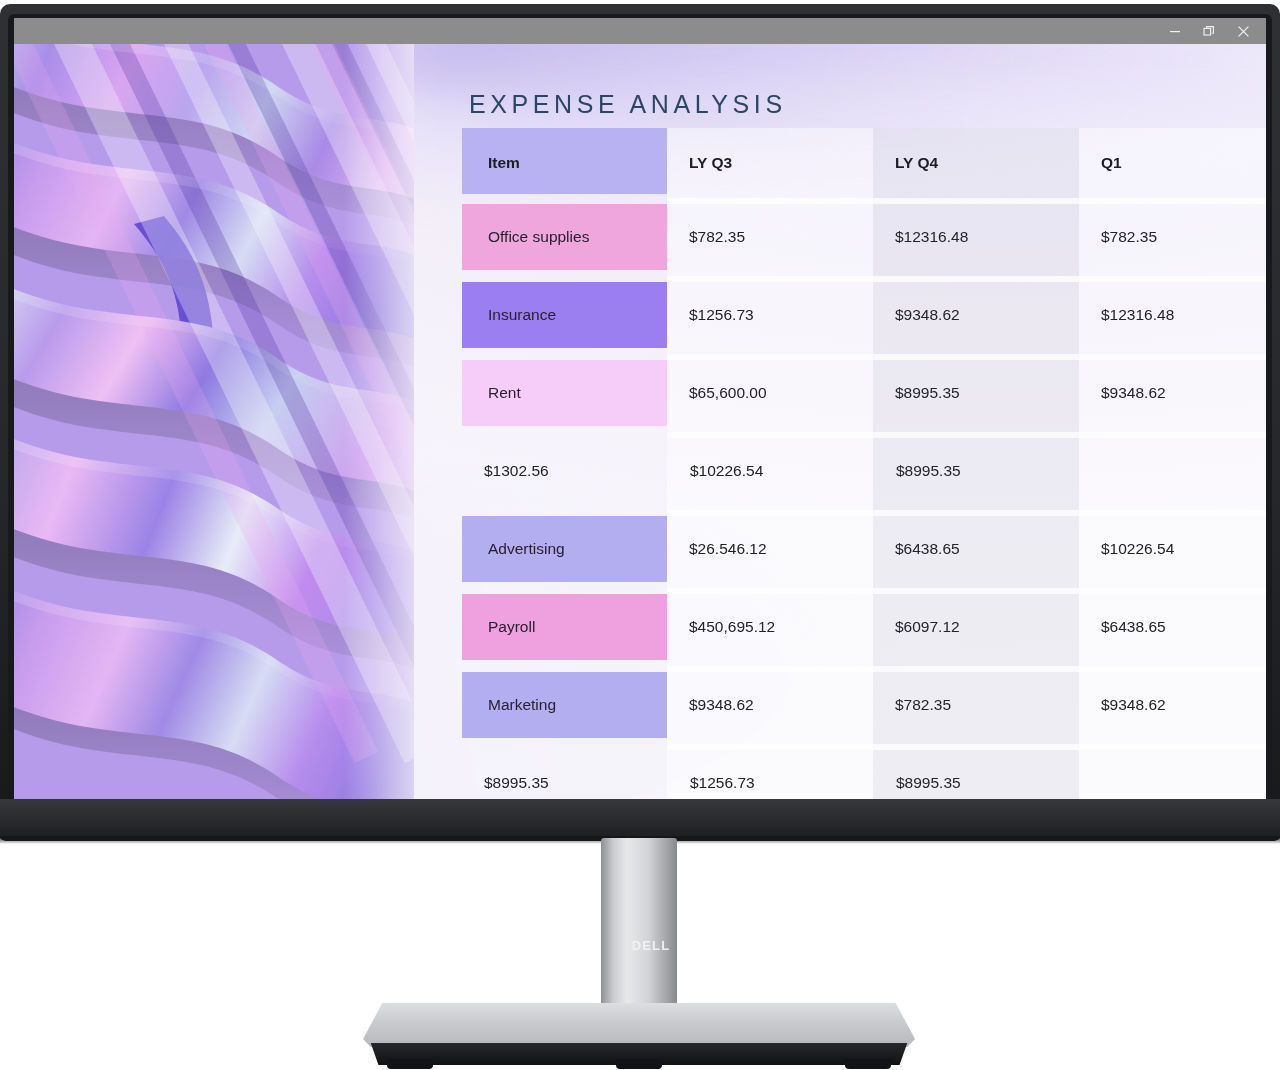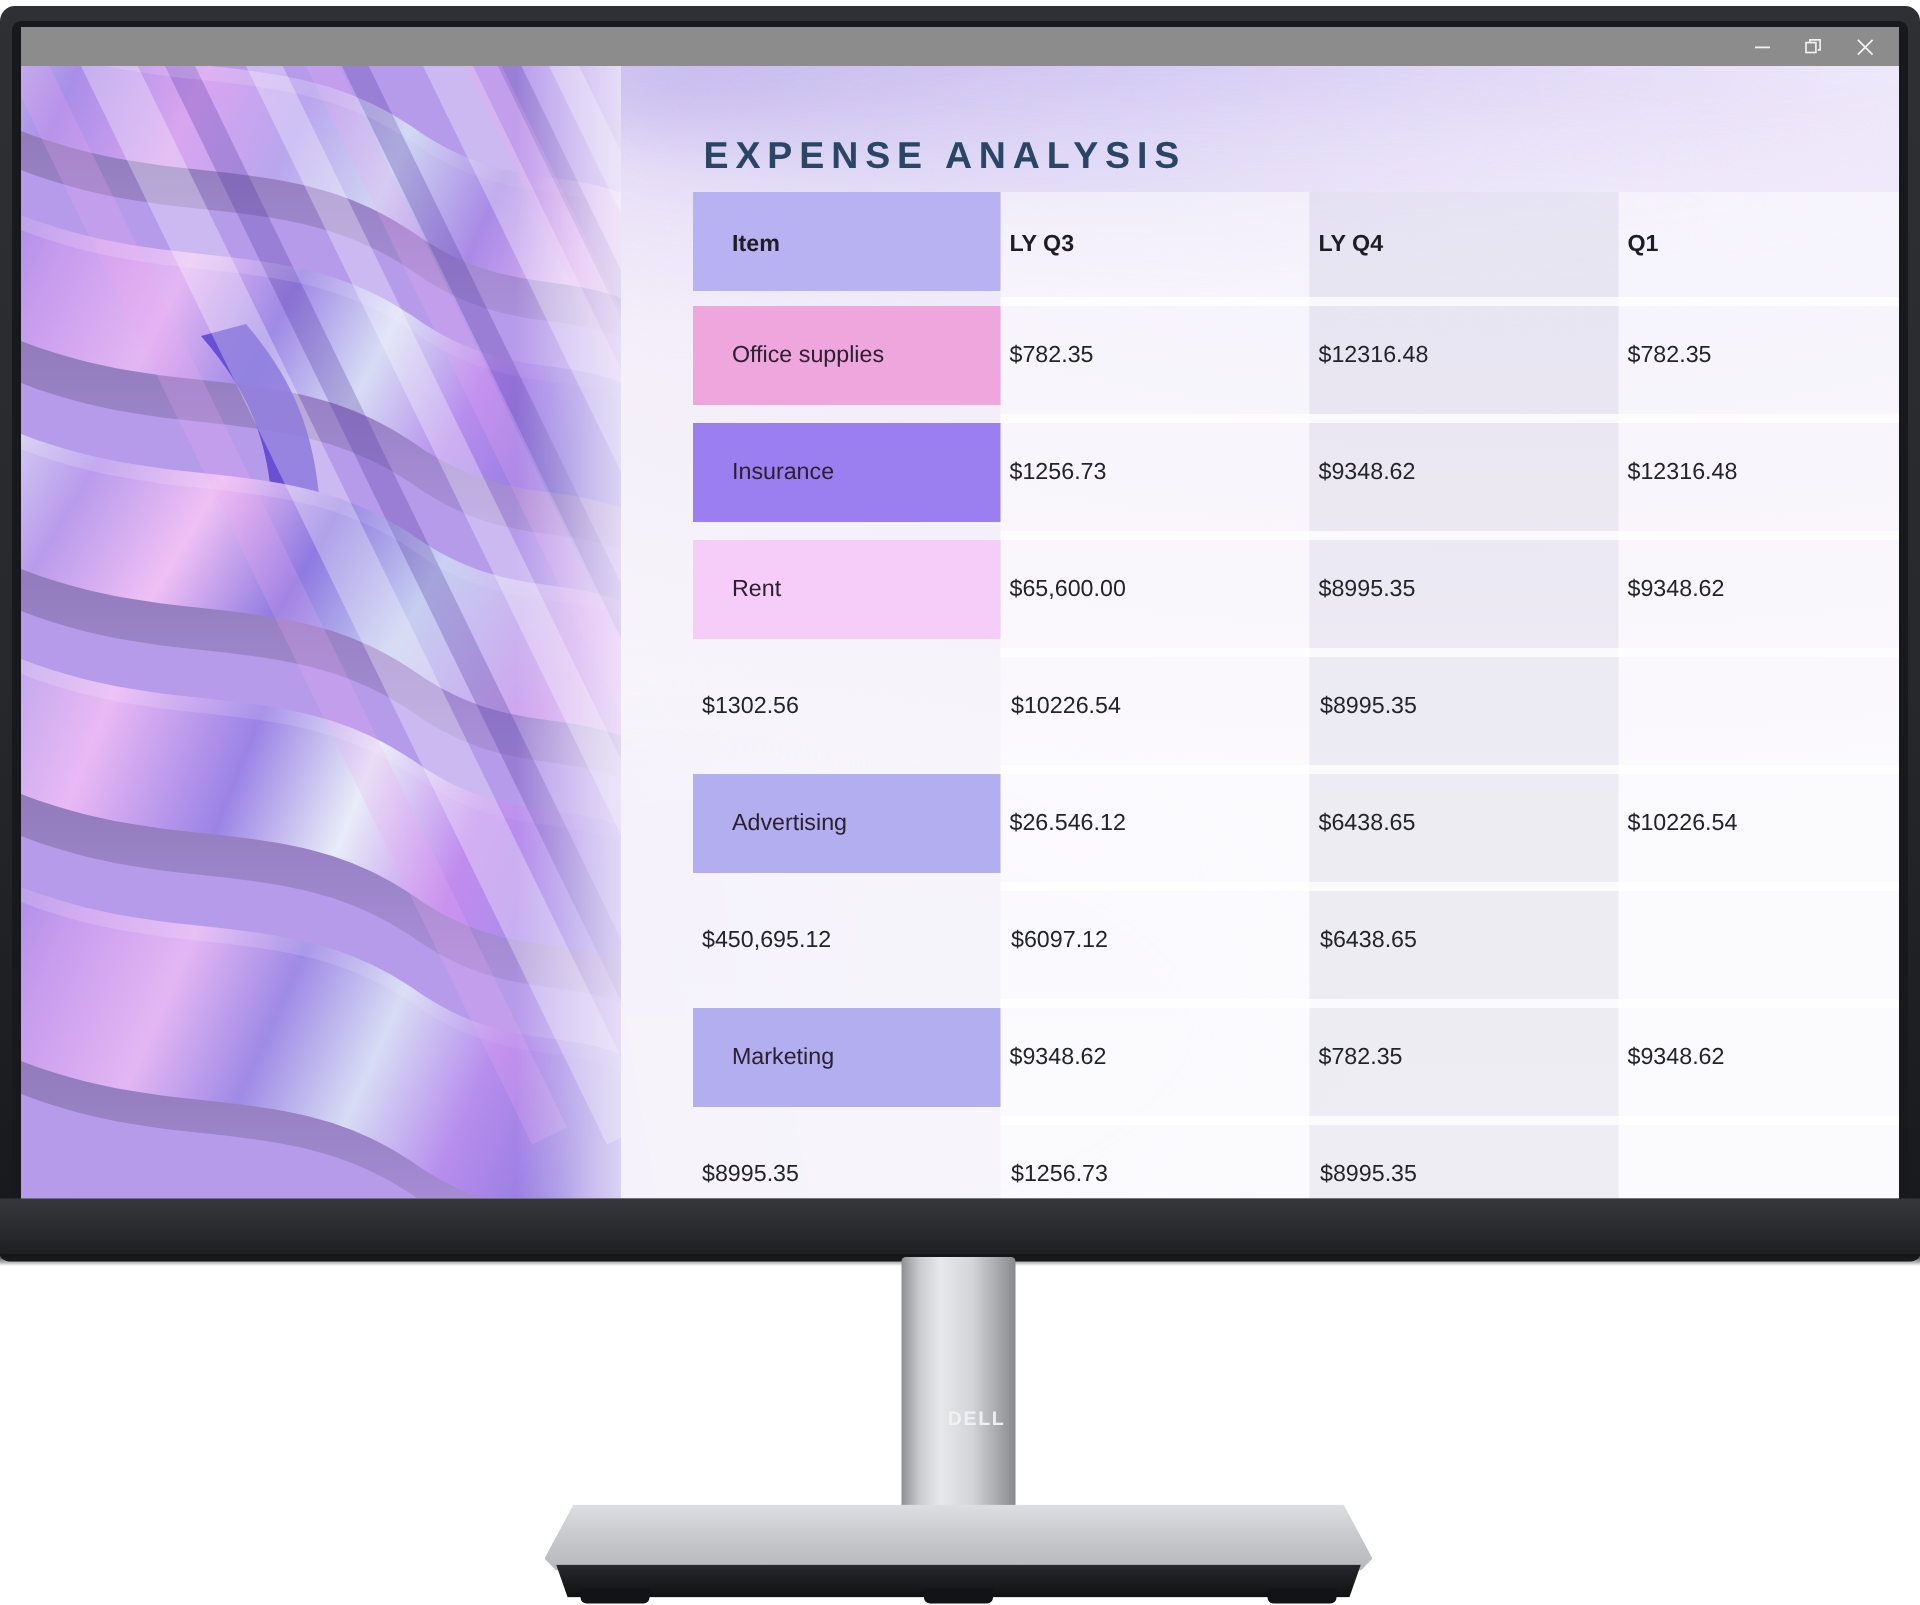--- a/index.html
+++ b/index.html
@@ -90,21 +90,21 @@
   .art-fade {
     position:absolute; left:330px; top:0; width:120px; height:755px;
     background: linear-gradient(90deg, rgba(247,245,251,0) 0%, rgba(247,245,251,0.55) 42%, rgba(247,245,251,0.95) 78%, #f7f5fb 100%);
   }
 
   
   .slide-title {
     position:absolute; left:455px; top:46px;
     font-size: 25px;
     letter-spacing: 4.6px;
-    font-weight: 700;
+    font-weight: 400;
     color: #2b4664;
     white-space: nowrap;
   }
 
   
   .table {
     position:absolute; left:448px; top:84px;
     width: 804px;
   }
   .trow { display:flex; height: 78px; position:relative; }
@@ -120,21 +120,21 @@
   }
   .c-item .chip {
     position:absolute; left:0; top:6px; width:205px; height:66px;
     z-index:0;
   }
   .c-item .chip-label { position:relative; z-index:1; }
 
   .c-val {
     flex: 0 0 206px; width:206px;
     display:flex; align-items:center;
-    padding-left: 6px;
+    padding-left: 22px;
     font-size: 15.5px;
     color:#23242a;
   }
   .c-val.wide { flex: 0 0 187px; width:187px; }
 
   
   .trow.header { height: 70px; }
   .trow.header .c-item,
   .trow.header .c-val { font-weight: bold; font-size: 15.5px; color:#1d1d24; }
   .trow.header .c-item .chip { top: 0px; height: 66px; }
@@ -371,20 +371,24 @@
               <div class="c-item">
                 <div class="chip" style="background: rgb(179, 174, 239);"></div>
                 <span class="chip-label">Advertising</span>
               </div>
               <div class="c-val">$26.546.12</div>
               <div class="c-val">$6438.65</div>
               <div class="c-val wide">$10226.54</div>
             </div>
             <div class="trow">
               <div class="rowsep"></div>
+              <div class="c-item">
+                <div class="chip" style="background: rgb(239, 160, 223);"></div>
+                <span class="chip-label">Payroll</span>
+              </div>
               <div class="c-val">$450,695.12</div>
               <div class="c-val">$6097.12</div>
               <div class="c-val wide">$6438.65</div>
             </div>
             <div class="trow">
               <div class="rowsep"></div>
               <div class="c-item">
                 <div class="chip" style="background: rgb(179, 174, 239);"></div>
                 <span class="chip-label">Marketing</span>
               </div>

